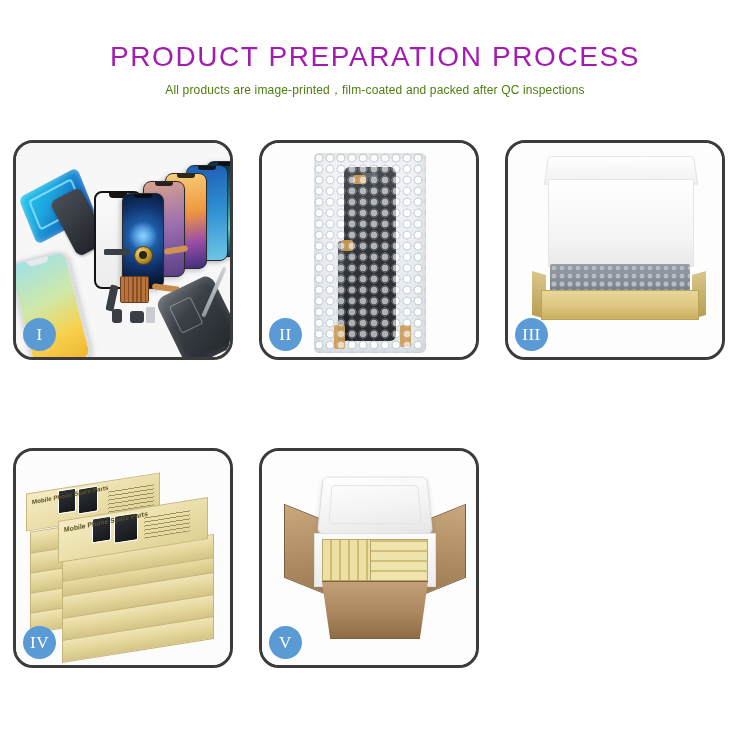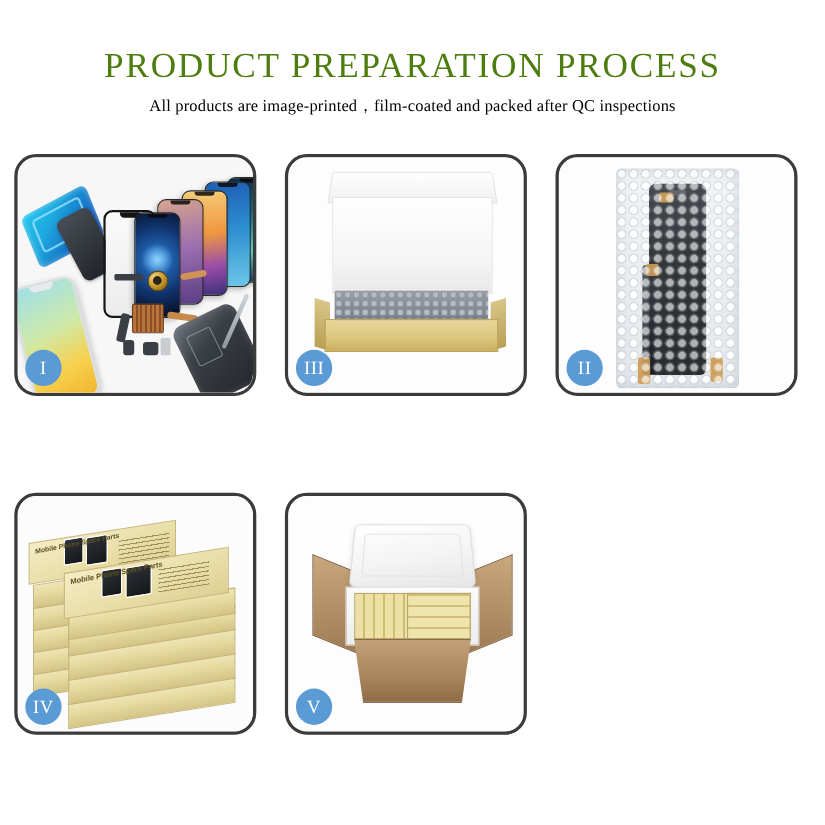--- a/index.html
+++ b/index.html
@@ -17,33 +17,33 @@
 
   
   .header {
     position: absolute;
     top: 0; left: 0;
     width: 750px;
     text-align: center;
     padding-top: 42px;
   }
   .title {
-    font-family: Liberation Serif, serif;
-    font-size: 32px;
+    font-family: Liberation Sans, sans-serif;
+    font-size: 28px;
     letter-spacing: 1.6px;
     font-weight: 400;
-    color: #4d7c0f;
+    color: #a21caf;
     line-height: 1.08;
     white-space: nowrap;
   }
   .subtitle {
     margin-top: 10px;
-    font-family: Liberation Serif, serif;
-    font-size: 15px;
-    color: #000000;
+    font-family: Liberation Sans, sans-serif;
+    font-size: 12px;
+    color: #4d7c0f;
     letter-spacing: 0.15px;
     white-space: nowrap;
   }
 
   
   .grid {
     position: absolute;
     top: 140px;
     left: 13px;
     width: 724px;
@@ -407,51 +407,51 @@
         <div class="part" style="left:130px;top:164px;width:9px;height:16px;background:#c9ccd0;"></div>
         <div class="housing"></div>
         <div class="tweezers"></div>
       </div>
     </div>
     <div class="badge">I</div>
   </div>
 
   <div class="panel">
     <div class="panel-media">
-      <div class="scene3">
-        <div class="b3-lid"></div>
-        <div class="b3-foam"></div>
-        <div class="b3-bubbles"></div>
-        <div class="b3-left-flap"></div>
-        <div class="b3-right-flap"></div>
-        <div class="b3-front"></div>
-      </div>
-    </div>
-    <div class="badge">III</div>
-  </div>
-
-  <div class="panel">
-    <div class="panel-media">
       <div class="scene2">
         <div class="bubblebag">
           <div class="inner-part"></div>
           <div class="cable"></div>
           <div class="tape1"></div>
           <div class="tape2"></div>
           <div class="tape3"></div>
           <div class="tape4"></div>
           <div class="bubble-overlay"></div>
         </div>
       </div>
     </div>
     <div class="badge">II</div>
   </div>
 
   <div class="panel">
     <div class="panel-media">
+      <div class="scene3">
+        <div class="b3-lid"></div>
+        <div class="b3-foam"></div>
+        <div class="b3-bubbles"></div>
+        <div class="b3-left-flap"></div>
+        <div class="b3-right-flap"></div>
+        <div class="b3-front"></div>
+      </div>
+    </div>
+    <div class="badge">III</div>
+  </div>
+
+  <div class="panel">
+    <div class="panel-media">
       <div class="scene4">
         <div class="stackbox" style="left:14px;top:150px;width:134px;height:20px;"></div>
         <div class="stackbox" style="left:14px;top:130px;width:134px;height:20px;"></div>
         <div class="stackbox" style="left:14px;top:110px;width:134px;height:20px;"></div>
         <div class="stackbox" style="left:14px;top:90px;width:134px;height:20px;"></div>
         <div class="stackbox" style="left:14px;top:70px;width:134px;height:20px;"></div>
 
         <div class="stackbox" style="left:46px;top:176px;width:150px;height:22px;"></div>
         <div class="stackbox" style="left:46px;top:154px;width:150px;height:22px;"></div>
         <div class="stackbox" style="left:46px;top:132px;width:150px;height:22px;"></div>

